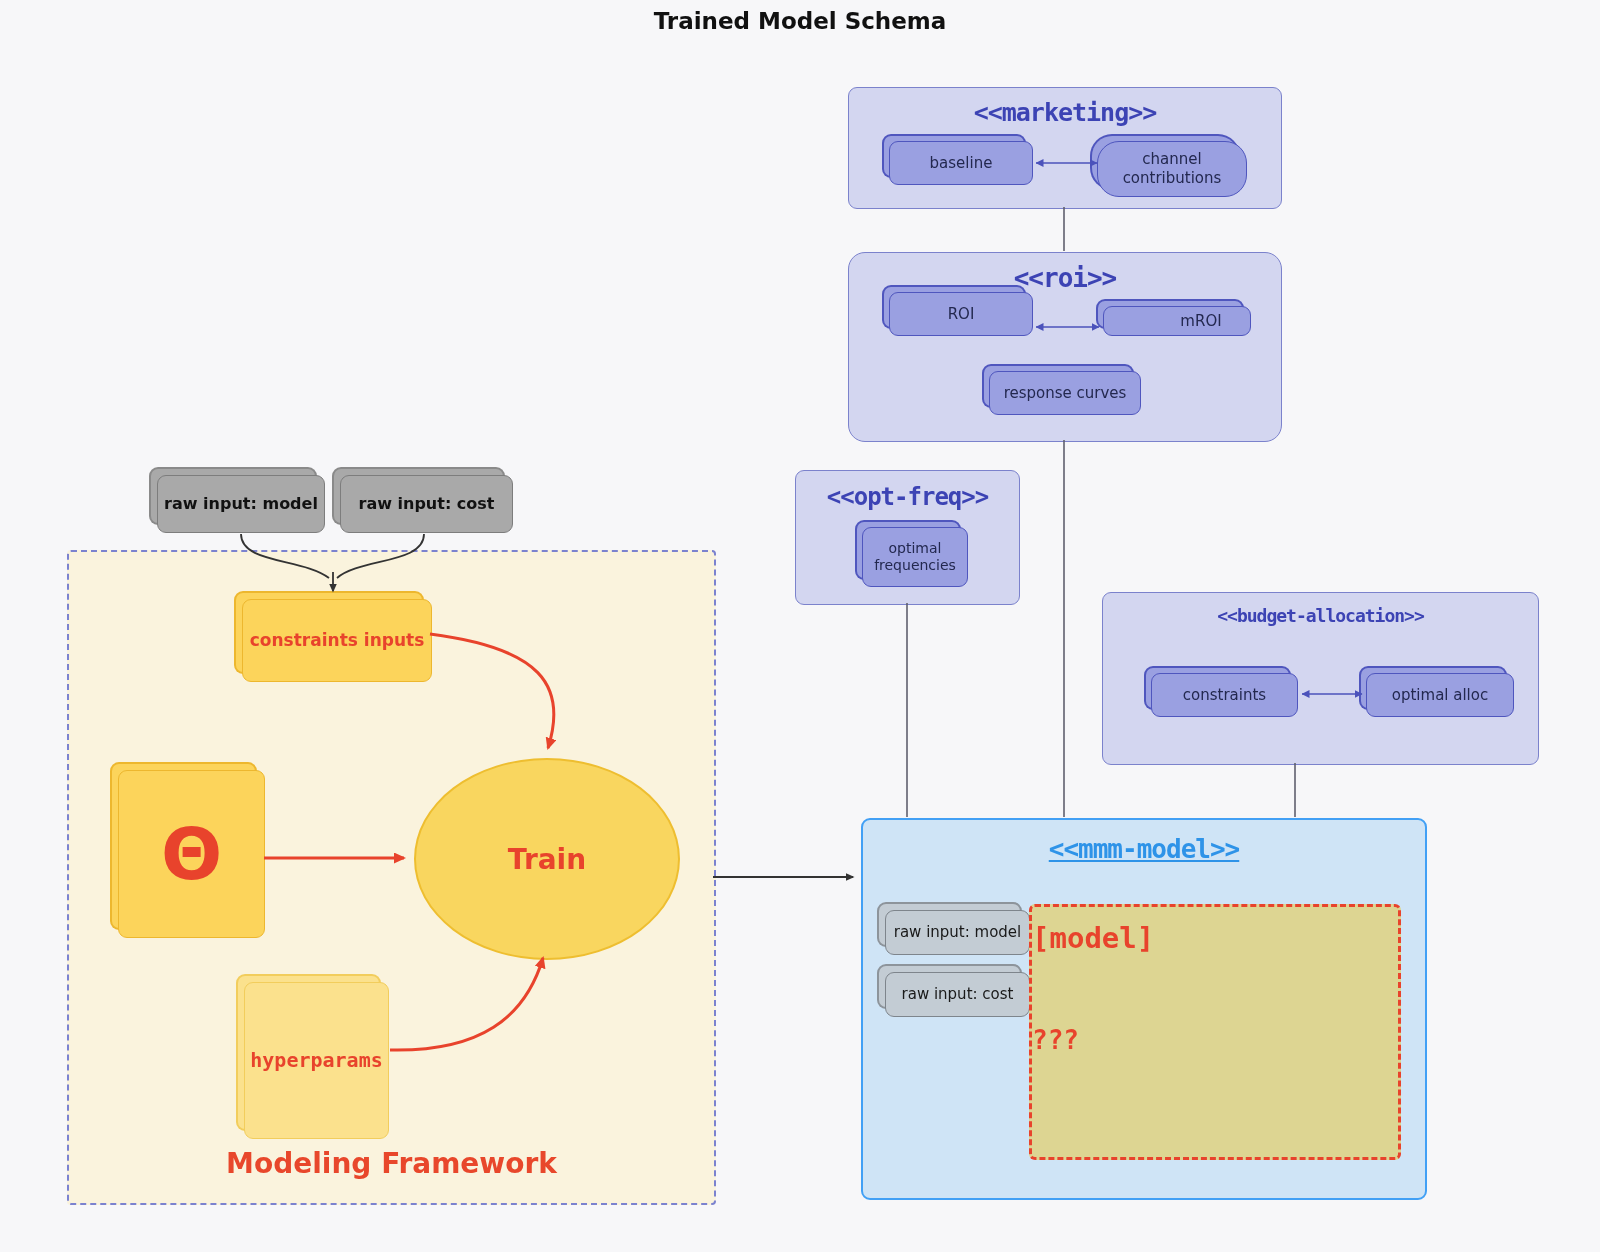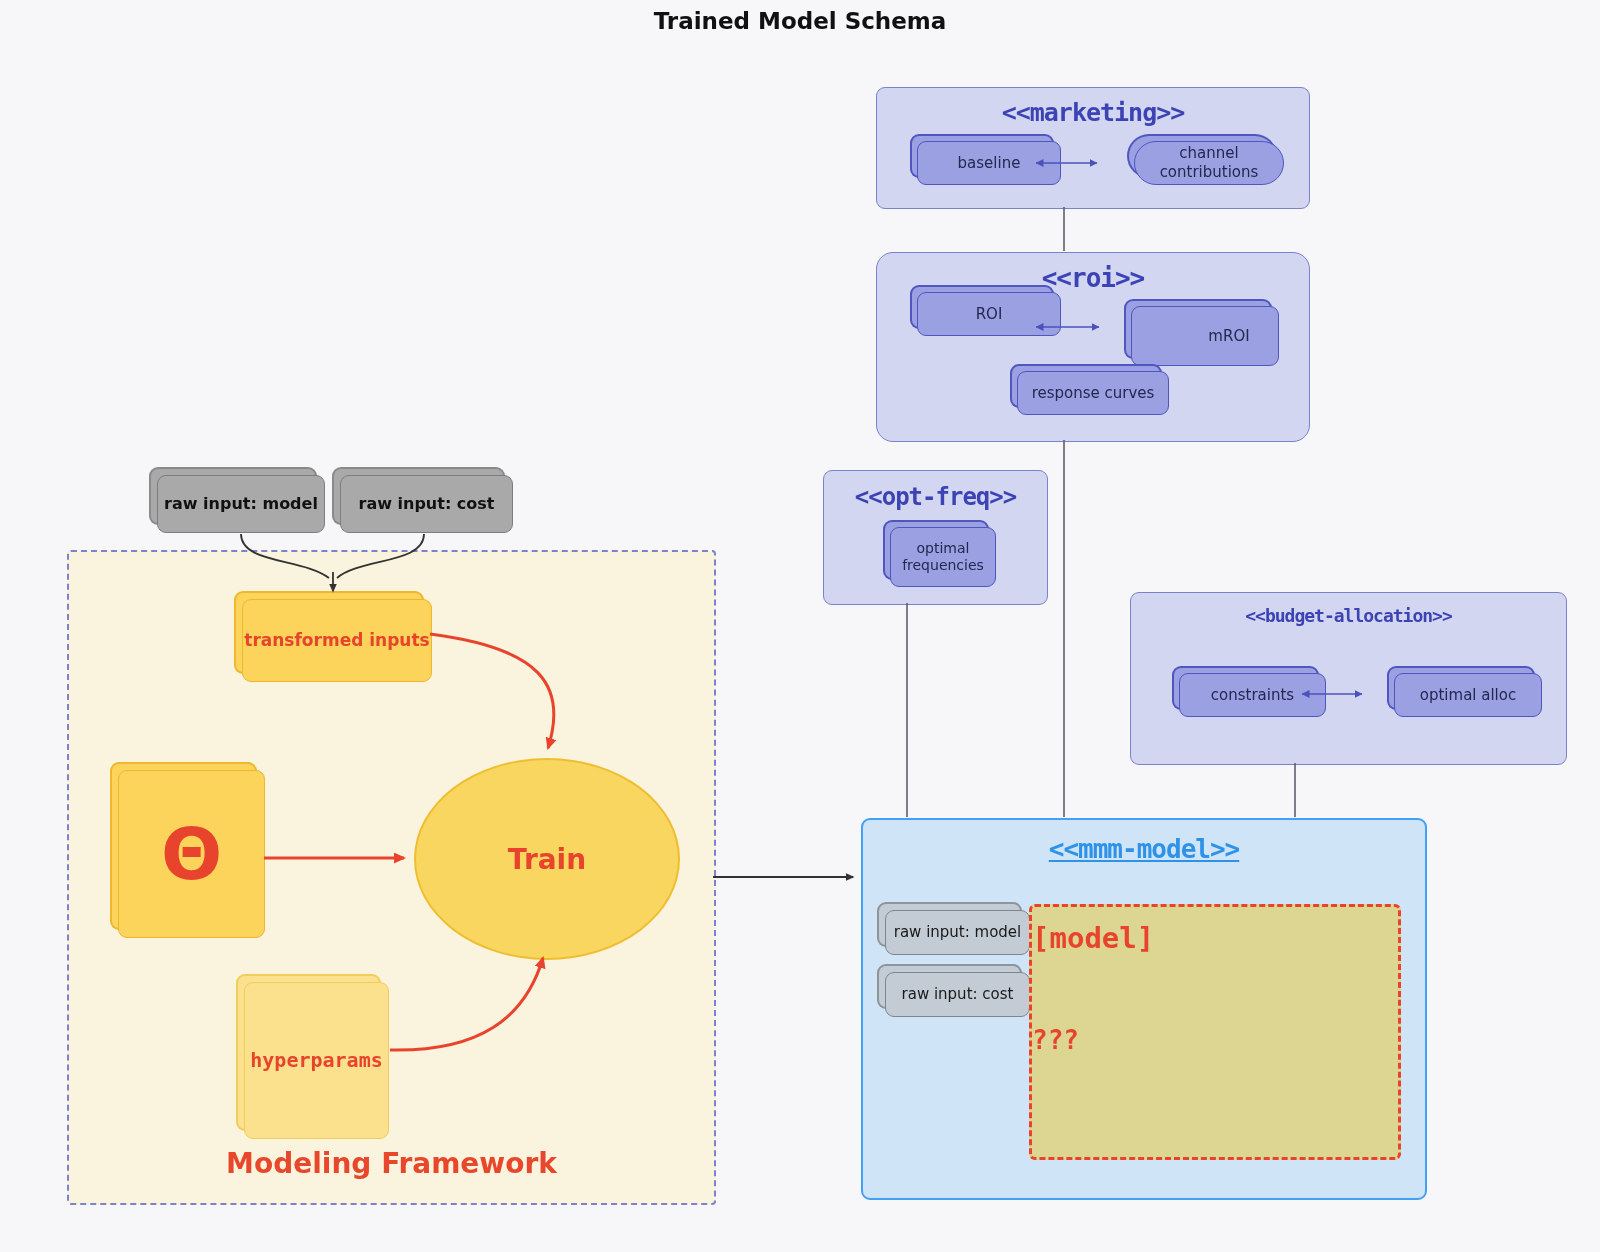--- a/index.html
+++ b/index.html
@@ -7,21 +7,21 @@
     position:relative;width:1600px;height:1252px;overflow:hidden;
     background:#f7f7f9;
     font-family:"DejaVu Sans","Liberation Sans",sans-serif;
   }
   .diagram-title{
     position:absolute;left:0;top:8px;width:100%;text-align:center;
     font-size:23px;font-weight:bold;color:#111;
   }
   
   .cluster{position:absolute;border-radius:9px;z-index:1;}
-  .cluster.purple{background:#d3d6f0;border:1.5px solid #7b82cc;margin-left:28px;}
+  .cluster.purple{background:#d3d6f0;border:1.5px solid #7b82cc;}
   .cluster.blue{background:#cfe4f6;border:2px solid #42a0f5;}
   .cluster.cream{background:#faf3dd;border:2px dashed #7b82cf;border-radius:4px;}
   .cluster-title{
     position:absolute;left:0;width:100%;text-align:center;
     font-family:"DejaVu Sans Mono","Liberation Mono",monospace;
     font-weight:bold;color:#3c43b4;letter-spacing:-1px;
   }
   .cluster-title.blue-t{color:#2e93e8;}
   .cluster-title.red-t{
     font-family:"DejaVu Sans","Liberation Sans",sans-serif;
@@ -70,27 +70,27 @@
 </head>
 <body>
 
 <div class="canvas">
 
   <div class="diagram-title">Trained Model Schema</div>
 
   <div class="cluster purple" style="left:848px;top:87px;width:432px;height:120px;">
     <div class="cluster-title" style="top:10px;font-size:25px;">&lt;&lt;marketing&gt;&gt;</div>
     <div class="node stack-purple" style="left:40px;top:53px;width:144px;height:44px;">baseline</div>
-    <div class="node stack-purple" style="left:257px;top:53px;width:150px;height:44px;border-radius:22px;">channel contributions</div>
+    <div class="node stack-purple" style="left:248px;top:53px;width:150px;height:56px;border-radius:22px;">channel contributions</div>
   </div>
 
   <div class="cluster purple" style="left:848px;top:252px;width:432px;height:188px;border-radius:17px;">
     <div class="cluster-title" style="top:10px;font-size:26px;">&lt;&lt;roi&gt;&gt;</div>
     <div class="node stack-purple" style="left:40px;top:39px;width:144px;height:44px;">ROI</div>
-    <div class="node stack-purple" style="left:254px;top:53px;width:148px;height:60px;padding-left:48px;">mROI</div>
+    <div class="node stack-purple" style="left:254px;top:53px;width:148px;height:30px;padding-left:48px;">mROI</div>
     <div class="node stack-purple" style="left:140px;top:118px;width:152px;height:44px;">response curves</div>
   </div>
 
   <div class="cluster purple" style="left:795px;top:470px;width:223px;height:133px;">
     <div class="cluster-title" style="top:12px;font-size:24px;">&lt;&lt;opt-freq&gt;&gt;</div>
     <div class="node stack-purple" style="left:66px;top:56px;width:106px;height:60px;font-size:14px;padding:0 4px;">optimal frequencies</div>
   </div>
 
   <div class="cluster purple" style="left:1102px;top:592px;width:435px;height:171px;">
     <div class="cluster-title" style="top:12px;font-size:18px;">&lt;&lt;budget-allocation&gt;&gt;</div>
@@ -103,21 +103,21 @@
     <div class="node stack-steel" style="left:22px;top:90px;width:145px;height:45px;">raw input: model</div>
     <div class="node stack-steel" style="left:22px;top:152px;width:145px;height:45px;">raw input: cost</div>
     <div class="dashed-red" style="left:166px;top:84px;width:372px;height:256px;">
       <div style="margin-top:14px;font-size:29px;">[model]</div>
       <div style="margin-top:70px;font-size:26px;">???</div>
     </div>
   </div>
 
   <div class="cluster cream" style="left:67px;top:550px;width:645px;height:651px;">
     <div class="cluster-title red-t" style="top:595px;font-size:28px;">Modeling Framework</div>
-    <div class="node stack-yellow" style="left:173px;top:47px;width:190px;height:83px;font-size:17px;">transformed inputs</div>
+    <div class="node stack-yellow" style="left:173px;top:47px;width:190px;height:83px;font-size:17px;">constraints inputs</div>
     <div class="node stack-yellow theta-glyph" style="left:49px;top:218px;width:147px;height:168px;">Θ</div>
     <div class="ellipse" style="left:345px;top:206px;width:266px;height:202px;">Train</div>
     <div class="node stack-paleyellow mono" style="left:175px;top:430px;width:145px;height:157px;font-size:20px;">hyperparams</div>
   </div>
 
   <div class="node stack-gray" style="left:157px;top:475px;width:168px;height:58px;">raw input: model</div>
   <div class="node stack-gray" style="left:340px;top:475px;width:173px;height:58px;">raw input: cost</div>
 
   <svg class="svg-layer" width="1600" height="1252" viewBox="0 0 1600 1252">
     <defs>

